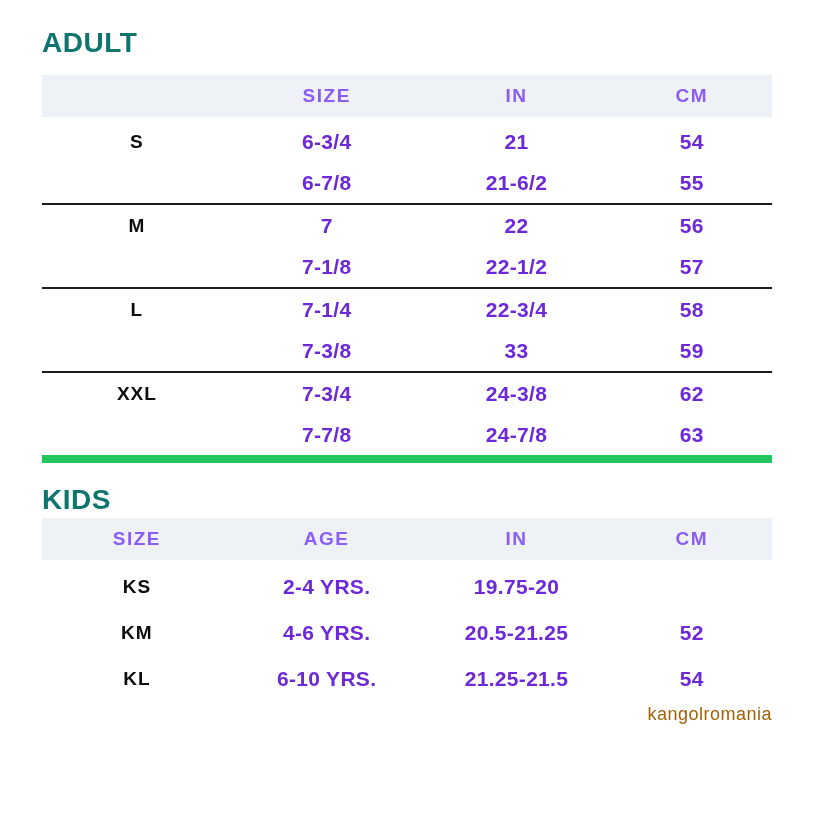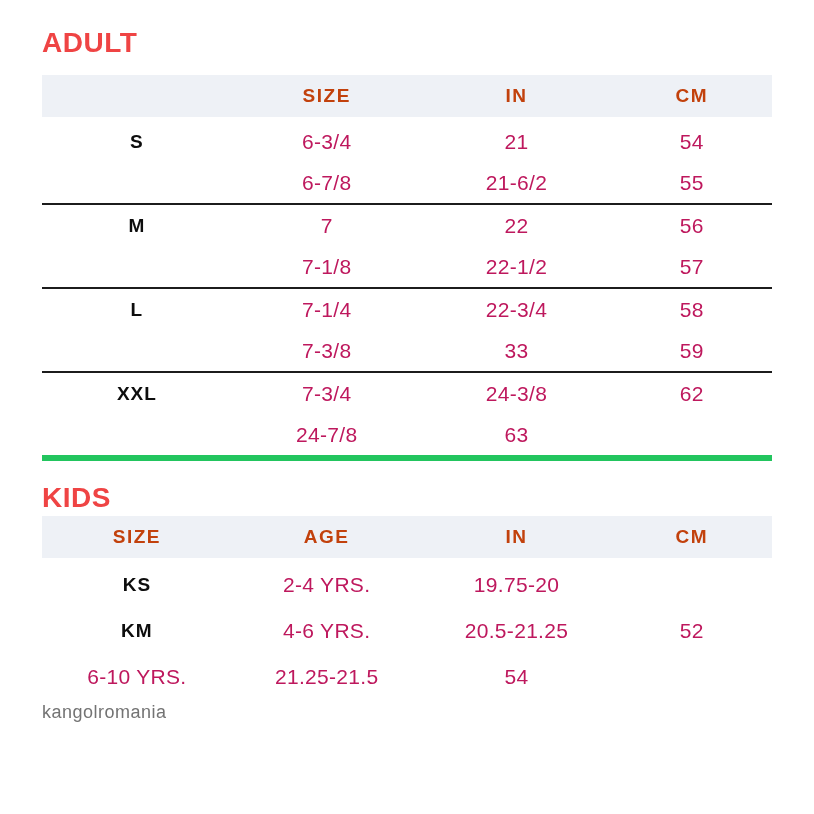--- a/index.html
+++ b/index.html
@@ -9,73 +9,73 @@
     font-family: "Liberation Sans", sans-serif;
     color: #111111;
     overflow: hidden;
   }
   .content { padding: 0 42px; }
 
   .section-title {
     font-size: 28px;
     font-weight: 800;
     letter-spacing: 0.5px;
-    color: #ef4444;
+    color: #0f766e;
     line-height: 33px;
   }
   #adult-title { margin-top: 26px; margin-bottom: 16px; }
   #kids-title  { margin-top: 20px; margin-bottom: 2px; }
 
   .thead {
     height: 42px;
     background: #eef1f6;
     display: grid;
     grid-template-columns: 26% 26% 26% 22%;
     align-items: center;
   }
   .thead .cell {
     text-align: center;
     font-weight: 700;
     font-size: 19px;
     letter-spacing: 1.5px;
-    color: #c2410c;
+    color: #8b5cf6;
   }
 
   .tbody { margin-top: 4px; }
 
   .row {
     display: grid;
     grid-template-columns: 26% 26% 26% 22%;
     align-items: center;
   }
   .adult-row { height: 41px; }
   .kids-row  { height: 46px; }
 
   .cell {
     text-align: center;
     font-size: 21px;
-    font-weight: 400;
-    color: #be185d;
+    font-weight: 700;
+    color: #6d28d9;
     letter-spacing: 0.3px;
   }
   .cell.label {
     font-weight: 700;
     font-size: 19px;
     color: #0d0d0d;
     letter-spacing: 1px;
   }
 
   .group { border-bottom: 2px solid #1c1c1c; }
-  .group:last-child { border-bottom: 6px solid #22c55e; }
+  .group:last-child { border-bottom: 8px solid #22c55e; }
 
   .footer {
     margin-top: 0;
-    text-align: left;
+    text-align: right;
     font-size: 18px;
-    color: #737373;
+    color: #a16207;
     letter-spacing: 0.5px;
     line-height: 20px;
     padding-top: 2px;
   }
 </style>
 </head>
 <body>
 
 <div class="content">
 
@@ -139,20 +139,21 @@
 
       <div class="group">
         <div class="row adult-row">
           <div class="cell label">XXL</div>
           <div class="cell">7-3/4</div>
           <div class="cell">24-3/8</div>
           <div class="cell">62</div>
         </div>
         <div class="row adult-row">
           <div class="cell label"></div>
+          <div class="cell">7-7/8</div>
           <div class="cell">24-7/8</div>
           <div class="cell">63</div>
         </div>
       </div>
 
     </div>
   </div>
 
   <h2 class="section-title" id="kids-title">KIDS</h2>
 
@@ -170,20 +171,21 @@
         <div class="cell">2-4 YRS.</div>
         <div class="cell">19.75-20</div>
       </div>
       <div class="row kids-row">
         <div class="cell label">KM</div>
         <div class="cell">4-6 YRS.</div>
         <div class="cell">20.5-21.25</div>
         <div class="cell">52</div>
       </div>
       <div class="row kids-row">
+        <div class="cell label">KL</div>
         <div class="cell">6-10 YRS.</div>
         <div class="cell">21.25-21.5</div>
         <div class="cell">54</div>
       </div>
     </div>
   </div>
 
   <div class="footer">kangolromania</div>
 
 </div>

